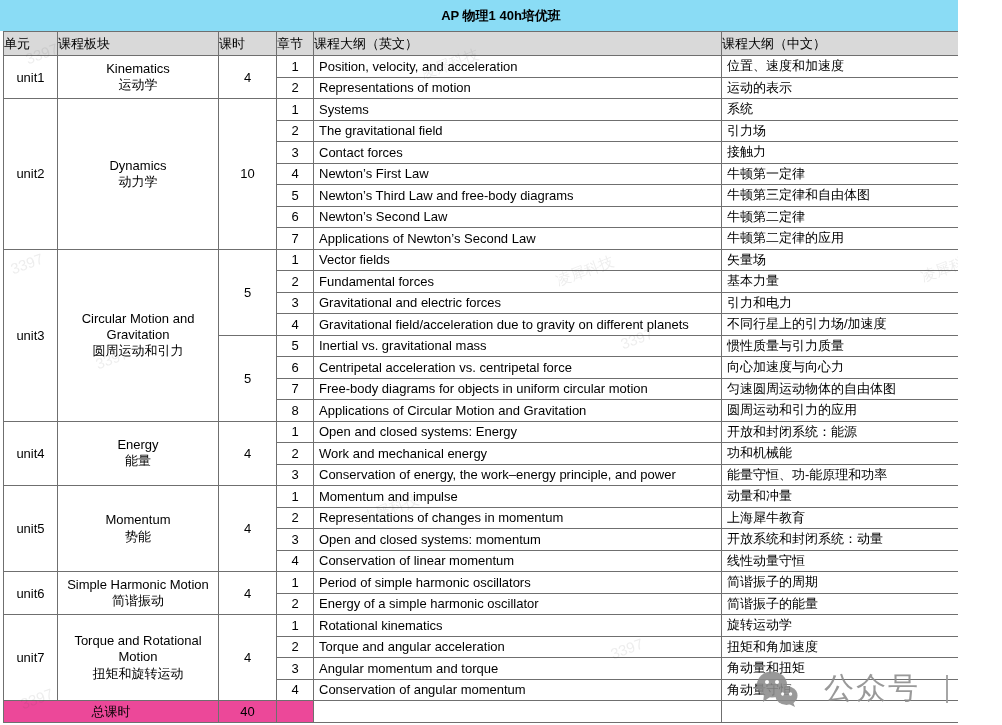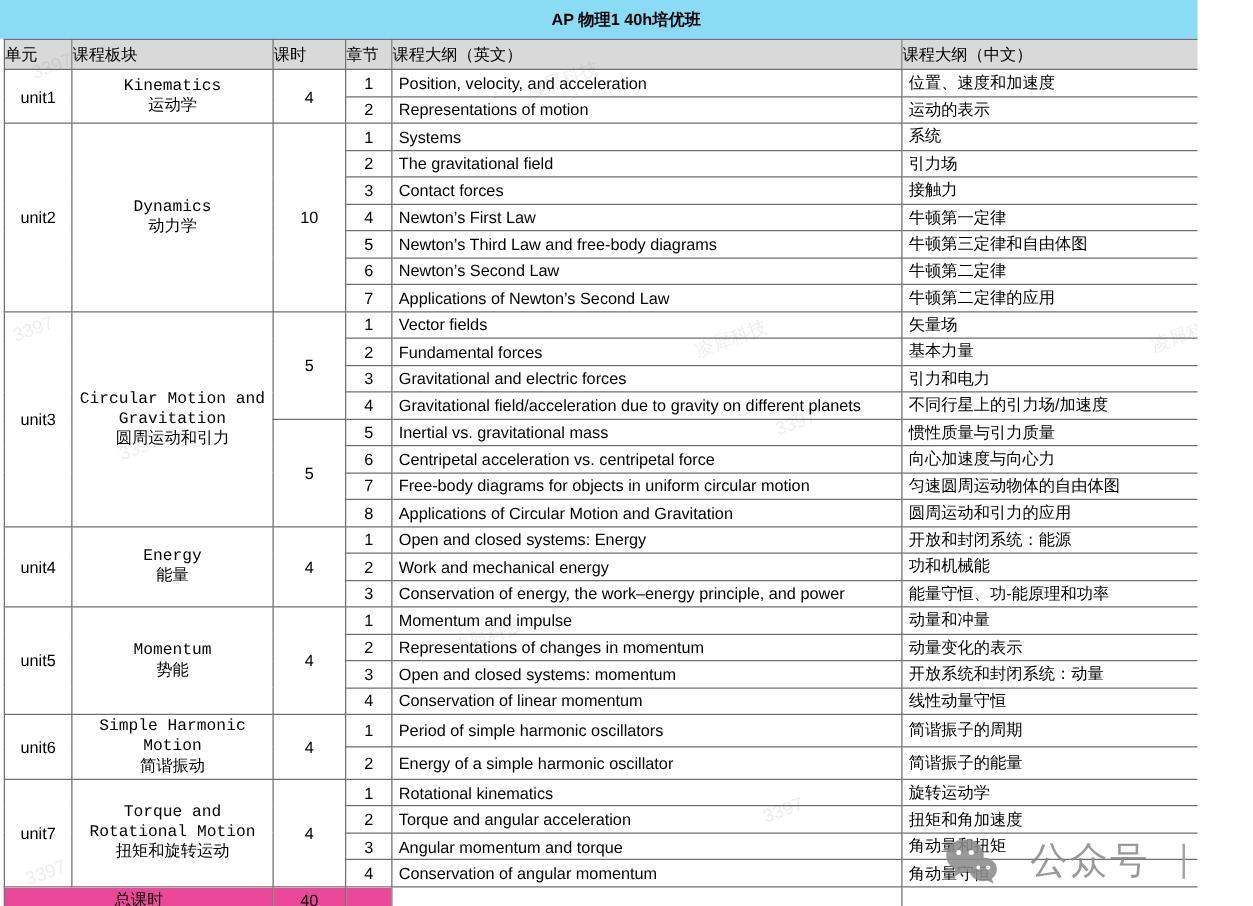--- a/index.html
+++ b/index.html
@@ -18,21 +18,21 @@
   }
   .course-table th, .course-table td {
     border: 1px solid #6f6f6f; font-size: 13px; color: #000;
     overflow: hidden; vertical-align: middle;
   }
   .course-table thead th {
     background: #D9D9D9; height: 24px; font-weight: normal; text-align: left;
   }
   .course-table tbody tr { height: 21.5px; }
   td.c { text-align: center; }
-  td.module { line-height: 1.25; padding: 1px 2px; font-family: Liberation Mono, monospace; }
+  td.module { line-height: 1.25; padding: 1px 2px; }
   td.en, td.zh { text-align: left; padding-left: 5px; padding-right: 16px; }
   .course-table tfoot tr { height: 22px; }
   .course-table tfoot td.gray { background: #ec4899; text-align: center; }
 
   
   .faint-wm {
     position: absolute; font-size: 15px; color: #444; opacity: 0.09;
     transform: rotate(-20deg); pointer-events: none; white-space: nowrap;
   }
 
@@ -207,21 +207,21 @@
             <div>势能</div>
           </td>
           <td class="c" rowspan="4">4</td>
           <td class="c">1</td>
           <td class="en">Momentum and impulse</td>
           <td class="zh">动量和冲量</td>
         </tr>
         <tr>
           <td class="c">2</td>
           <td class="en">Representations of changes in momentum</td>
-          <td class="zh">动量变化的表示</td>
+          <td class="zh">上海犀牛教育</td>
         </tr>
         <tr>
           <td class="c">3</td>
           <td class="en">Open and closed systems: momentum</td>
           <td class="zh">开放系统和封闭系统：动量</td>
         </tr>
         <tr>
           <td class="c">4</td>
           <td class="en">Conservation of linear momentum</td>
           <td class="zh">线性动量守恒</td>

